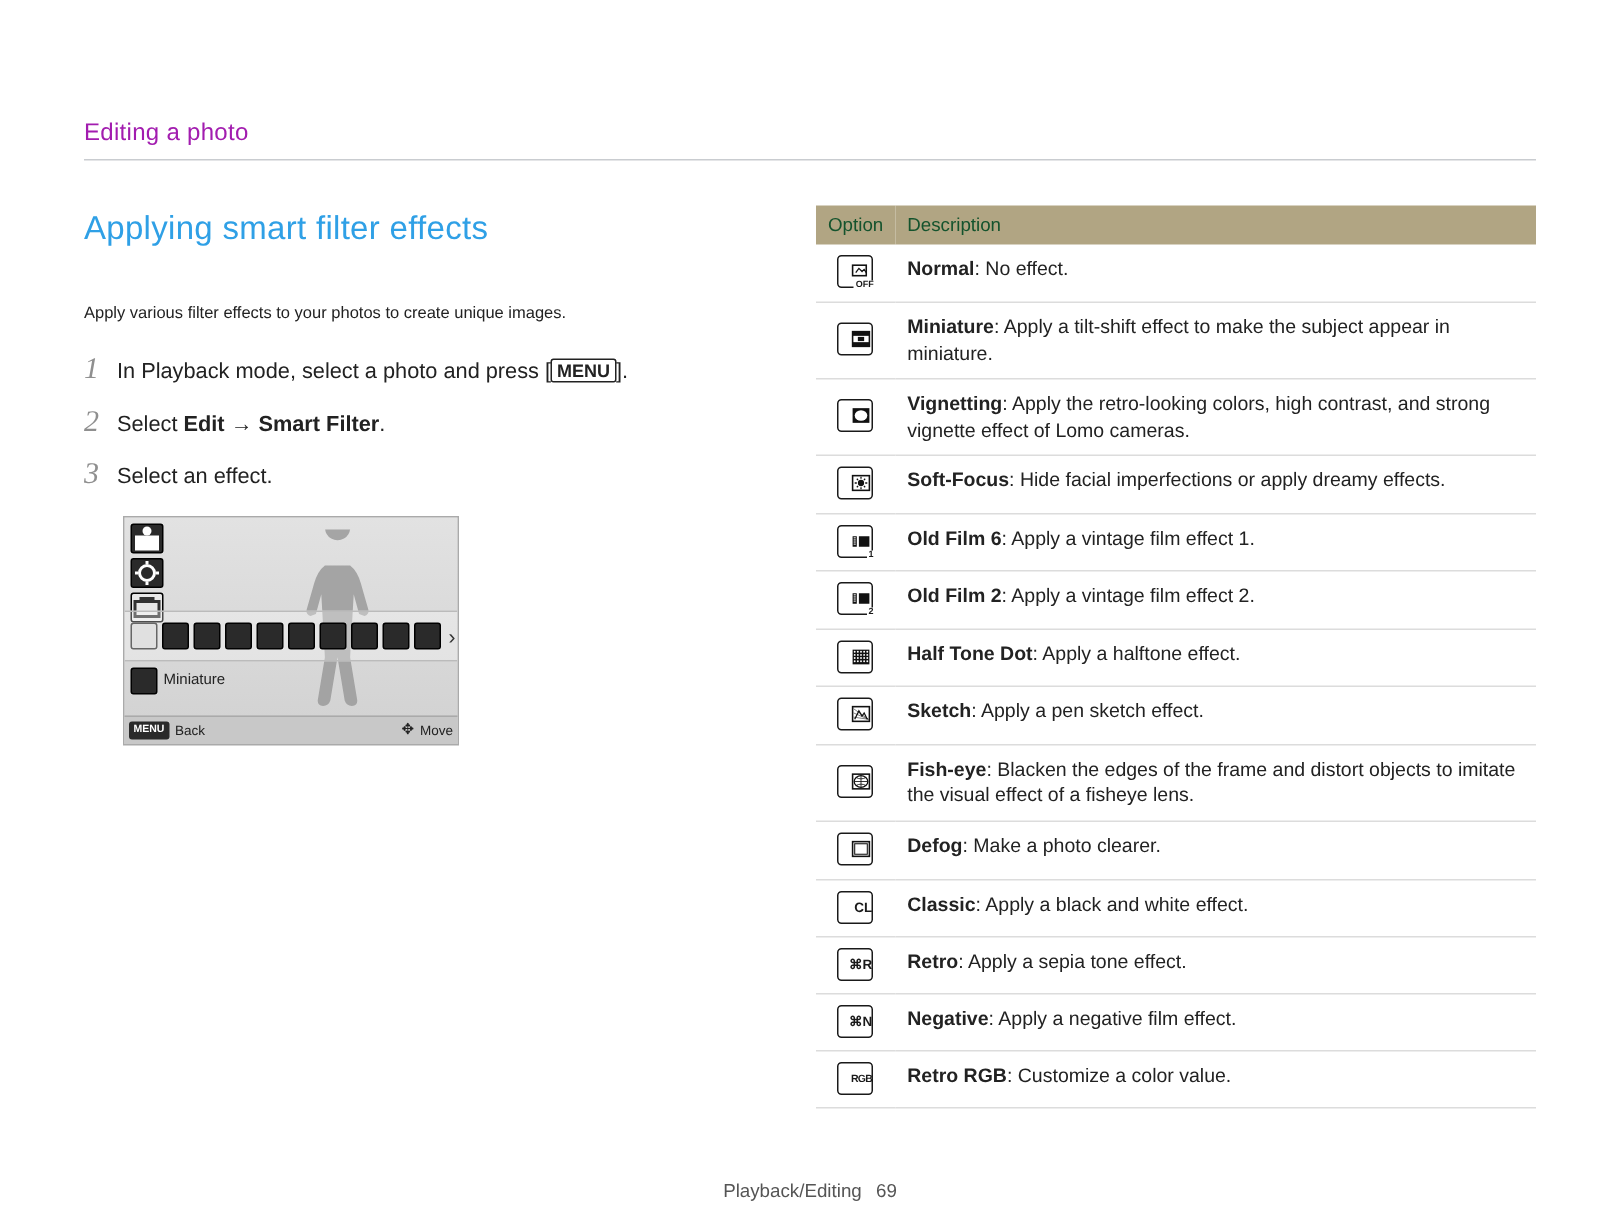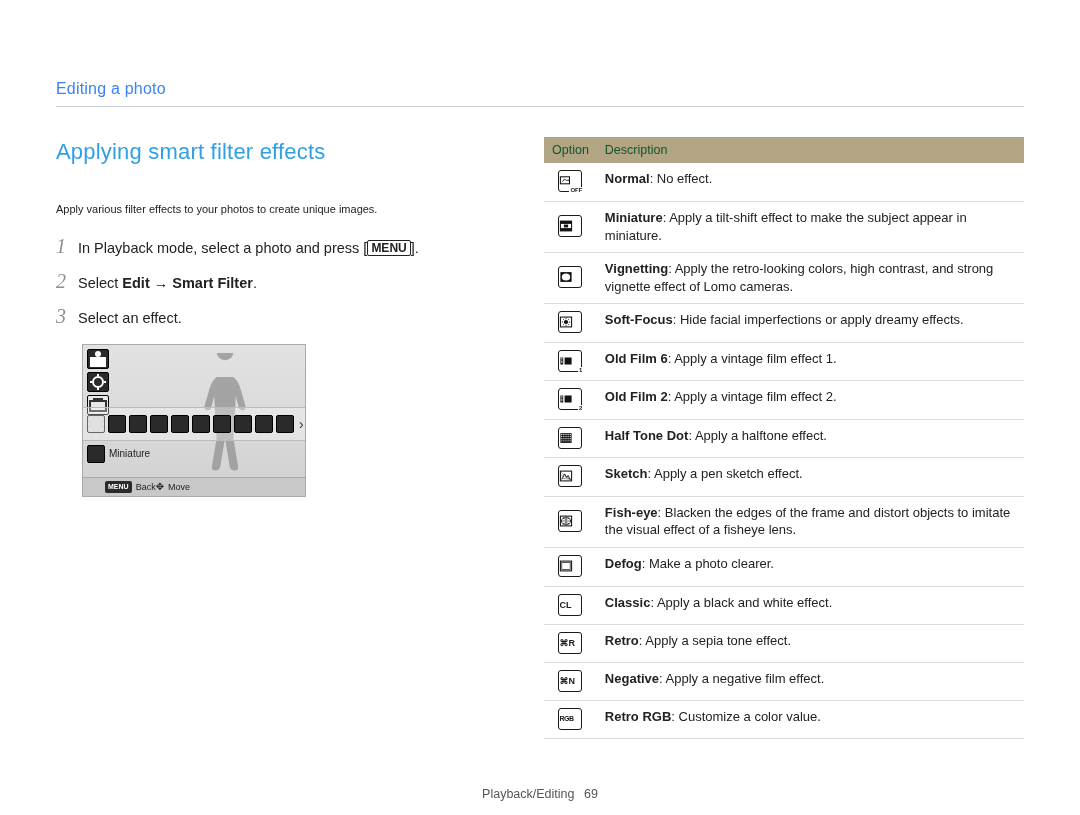--- a/index.html
+++ b/index.html
@@ -11,21 +11,21 @@
     line-height: 1.35;
   }
   .page {
     width: 1080px;
     height: 815px;
     box-sizing: border-box;
     padding: 78px 56px 0 56px;
     position: relative;
   }
   .breadcrumb {
-    color: #3b82f6;
+    color: #a21caf;
     font-size: 16px;
     font-weight: 300;
     padding-bottom: 6px;
     border-bottom: 1px solid #c9ccd0;
     margin-bottom: 30px;
     letter-spacing: 0.2px;
   }
   .columns {
     display: flex;
     gap: 28px;
@@ -136,22 +136,22 @@
   }
   .cs-caption-row .mini-icon {
     width:16px; height:16px;
     background:#2a2a2a; border-radius:2px; border:1px solid #000;
   }
   .cs-caption-label { font-size:10px; color:#222; }
   .cs-footer {
     height: 18px;
     background:#c8c8c8;
     border-top:1px solid #aaa;
-    display:flex; align-items:center; 
-    padding: 0 22px;
+    display:flex; align-items:center; justify-content:space-between;
+    padding: 0 3px;
     font-size:9px; color:#222;
   }
   .footer-chunk { display:flex; align-items:center; gap:4px; }
   .menu-chip {
     background:#2a2a2a; color:#fff; font-size:7px; padding:1px 3px; border-radius:2px; font-weight:700;
   }
   .nav-glyph { font-size:10px; }
 
   
   .opt-table {
@@ -171,21 +171,21 @@
     vertical-align: top;
     font-size: 13px;
   }
   .opt-table tbody td.iconcol {
     width: 36px;
     text-align: center;
     vertical-align: middle;
   }
   .opt-icon {
     display: inline-flex;
-    align-items: center; justify-content: flex-start;
+    align-items: center; justify-content: flex-end;
     width: 22px; height: 20px;
     border: 1.5px solid #1a1a1a;
     border-radius: 3px;
     font-size: 9px;
     font-weight: 700;
     color: #1a1a1a;
     position: relative;
     background: #fff;
   }
   .opt-icon svg { width: 14px; height: 14px; }

